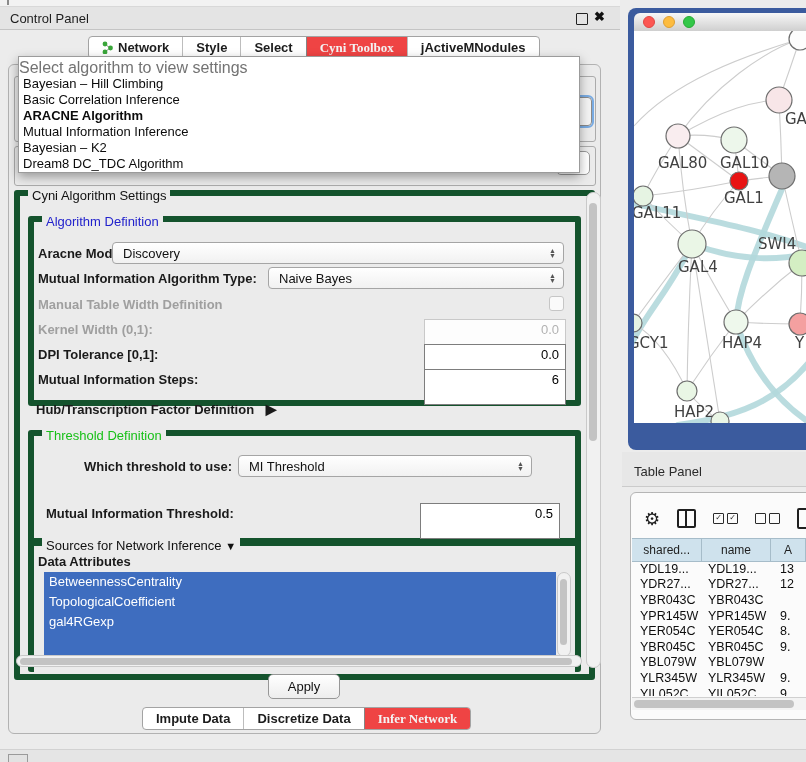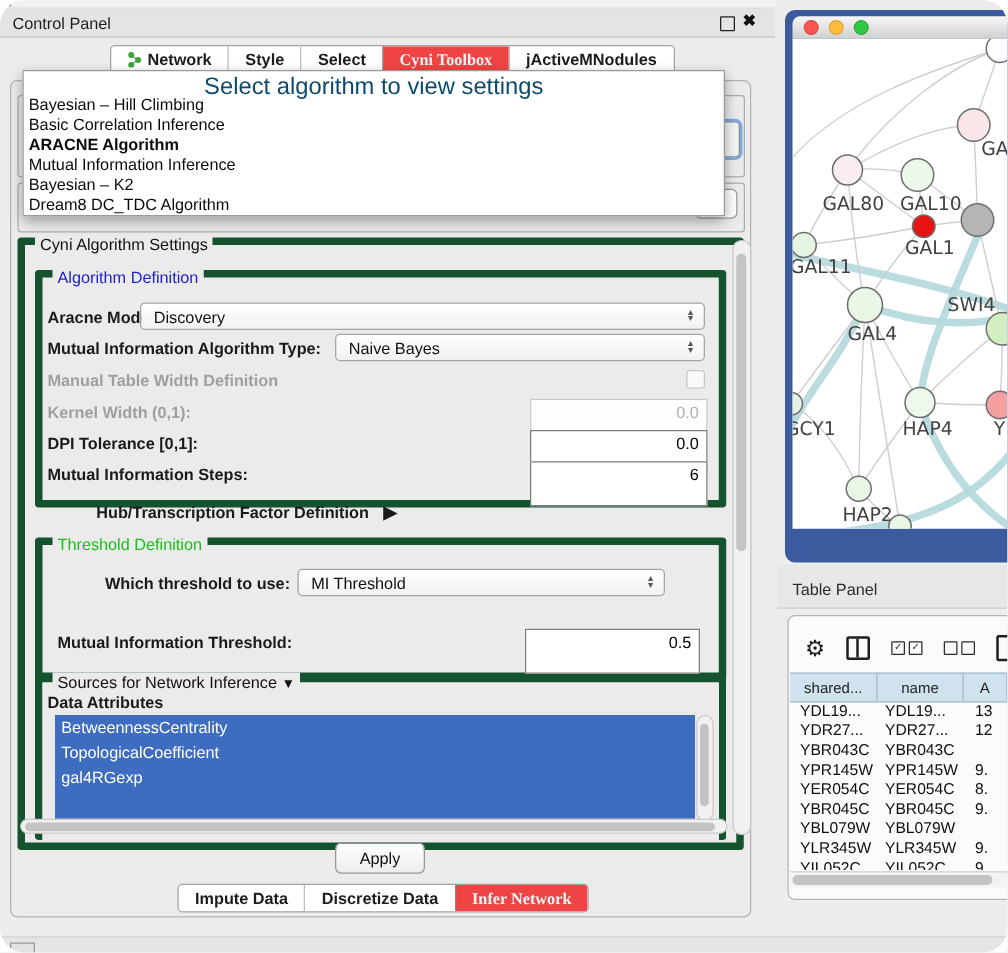--- a/index.html
+++ b/index.html
@@ -1,17 +1,17 @@
 <!DOCTYPE html>
 <html><head>
 <meta charset="utf-8">
 <style>
   html,body{margin:0;padding:0;}
   #screen{position:relative;width:806px;height:762px;background:#ececec;overflow:hidden;
-          font-family:"Liberation Sans",sans-serif;border-radius:20px;-webkit-font-smoothing:antialiased;}
+          font-family:"Liberation Sans",sans-serif;-webkit-font-smoothing:antialiased;}
   .abs{position:absolute;}
   
   .top-strip{left:0;top:0;width:620px;height:6px;background:#f2f2f2;border-bottom:1px solid #d8d8d8;}
   .top-tick{left:7px;top:0;width:2px;height:5px;background:#8a8a8a;}
   .cp-titlebar{left:0;top:7px;width:620px;height:22px;background:#e4e4e4;border-bottom:1px solid #c4c4c4;}
   .cp-title{left:10px;top:11px;font-size:13px;color:#1d1d1d;}
   .float-box{left:576px;top:13px;width:10px;height:10px;border:1.5px solid #222;border-radius:1px;}
   .close-x{left:594px;top:9px;font-size:13px;font-weight:bold;color:#111;}
   
   .seg-bar{display:inline-flex;height:23px;background:#fff;border:1px solid #a3a3a3;border-radius:4px;overflow:hidden;box-sizing:border-box;}
@@ -19,21 +19,21 @@
   .seg:first-child{border-left:none;}
   .seg.sel{background:#ef4444;color:#f3f3f3;border-left-color:#858585;font-family:Liberation Serif, serif;}
   
   .panel-outer{left:8px;top:64px;width:591px;height:668px;border:1px solid #b2b2b2;border-radius:6px;background:#ebebeb;}
   .fieldset{border:6px solid #14532d;border-radius:3px;}
   .legend{position:absolute;top:-8px;left:8px;background:#ebebeb;padding:0 4px;font-size:13px;color:#111;}
   .ghost{border:1px solid #ababab;border-radius:3px;}
   
   .popup{left:18px;top:56px;width:560px;height:115px;background:#fff;border:1px solid #9b9b9b;
          box-shadow:0 4px 10px rgba(0,0,0,.35);z-index:30;}
-  .pop-hint{height:17px;text-align:center;font-size:19px;color:#0c4a6e;padding-top:2px;}
+  .pop-hint{height:17px;font-size:16px;color:#737373;padding-top:2px;}
   .pop-item{height:16px;line-height:16px;padding-left:4px;font-size:13px;color:#0b0b0b;}
   .pop-item.bold{font-weight:bold;}
   
   .lbl{font-size:13px;font-weight:bold;color:#1a1a1a;white-space:nowrap;}
   .lbl.dis{color:#9f9f9f;}
   .combo{display:flex;align-items:center;justify-content:space-between;height:22px;box-sizing:border-box;
          background:linear-gradient(#ffffff,#f1f1f1);border:1px solid #a5a5a5;border-radius:4px;
          font-size:13px;color:#111;padding:0 7px 0 10px;}
   .carets{display:flex;flex-direction:column;line-height:5px;font-size:7px;color:#555;}
   .tfield{box-sizing:border-box;height:36px;background:#fff;border:1px solid #7d7d7d;font-size:13px;color:#000;
@@ -167,21 +167,21 @@
   </div>
   <div class="abs lbl dis" style="left:38px;top:297px;">Manual Table Width Definition</div>
   <div class="abs chk" style="left:549px;top:296px;"></div>
   <div class="abs lbl dis" style="left:38px;top:322px;">Kernel Width (0,1):</div>
   <div class="abs tfield dis" style="left:424px;top:319px;width:142px;">0.0</div>
   <div class="abs lbl" style="left:38px;top:347px;">DPI Tolerance [0,1]:</div>
   <div class="abs tfield" style="left:424px;top:344px;width:142px;">0.0</div>
   <div class="abs lbl" style="left:38px;top:372px;">Mutual Information Steps:</div>
   <div class="abs tfield" style="left:424px;top:369px;width:142px;">6</div>
 
-  <div class="abs lbl" style="left:36px;top:401px;font-weight:600;margin-left:41px;">
+  <div class="abs lbl" style="left:36px;top:401px;font-weight:600;">
     <span>Hub/Transcription Factor Definition</span>
     <span style="margin-left:8px;font-size:14px;">▶</span>
   </div>
 
   <div class="abs fieldset" style="left:28px;top:430px;width:541px;height:102px;">
     <span class="legend" style="color:#18c018;">Threshold Definition</span>
   </div>
   <div class="abs lbl" style="left:84px;top:459px;">Which threshold to use:</div>
   <div class="abs combo" style="left:238px;top:455px;width:294px;">
     <span>MI Threshold</span>

